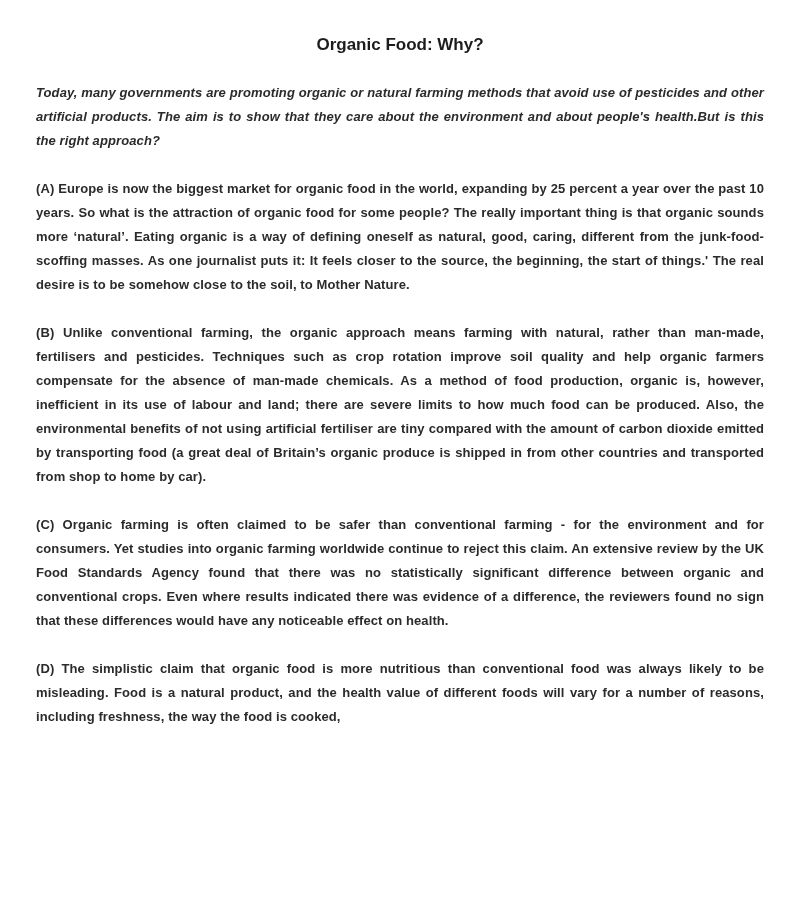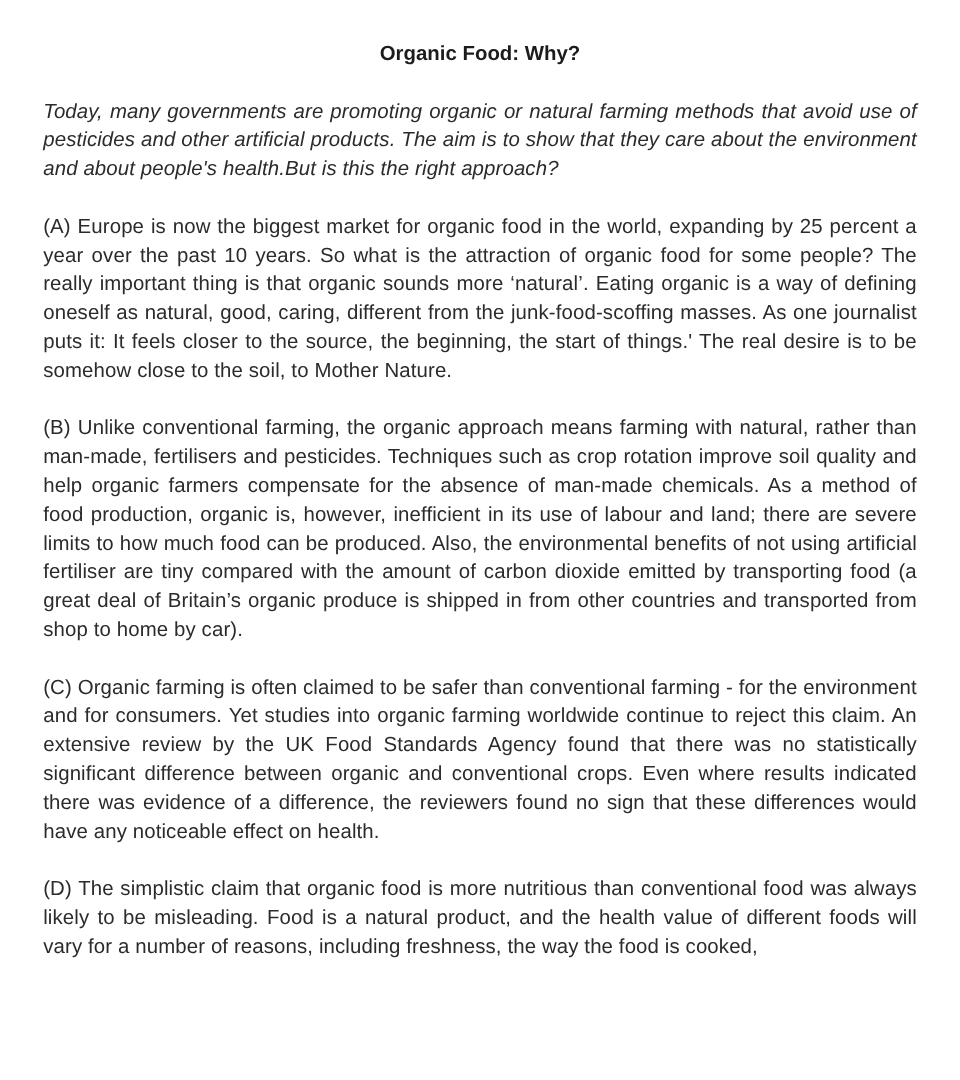--- a/index.html
+++ b/index.html
@@ -21,26 +21,27 @@
   }
   .doc-title {
     font-size: 17px;
     font-weight: 700;
     line-height: 24px;
     text-align: center;
     color: #1c1c1c;
     margin-bottom: 24px;
   }
   .para {
-    font-size: 17px;
+    font-size: 13px;
     line-height: 24px;
     text-align: justify;
     text-justify: inter-word;
     margin-bottom: 24px;
     letter-spacing: 0.1px;
+    font-weight: bold;
   }
   .para.intro {
     font-style: italic;
   }
 </style>
 </head>
 <body>
 
 <div class="page">
 

